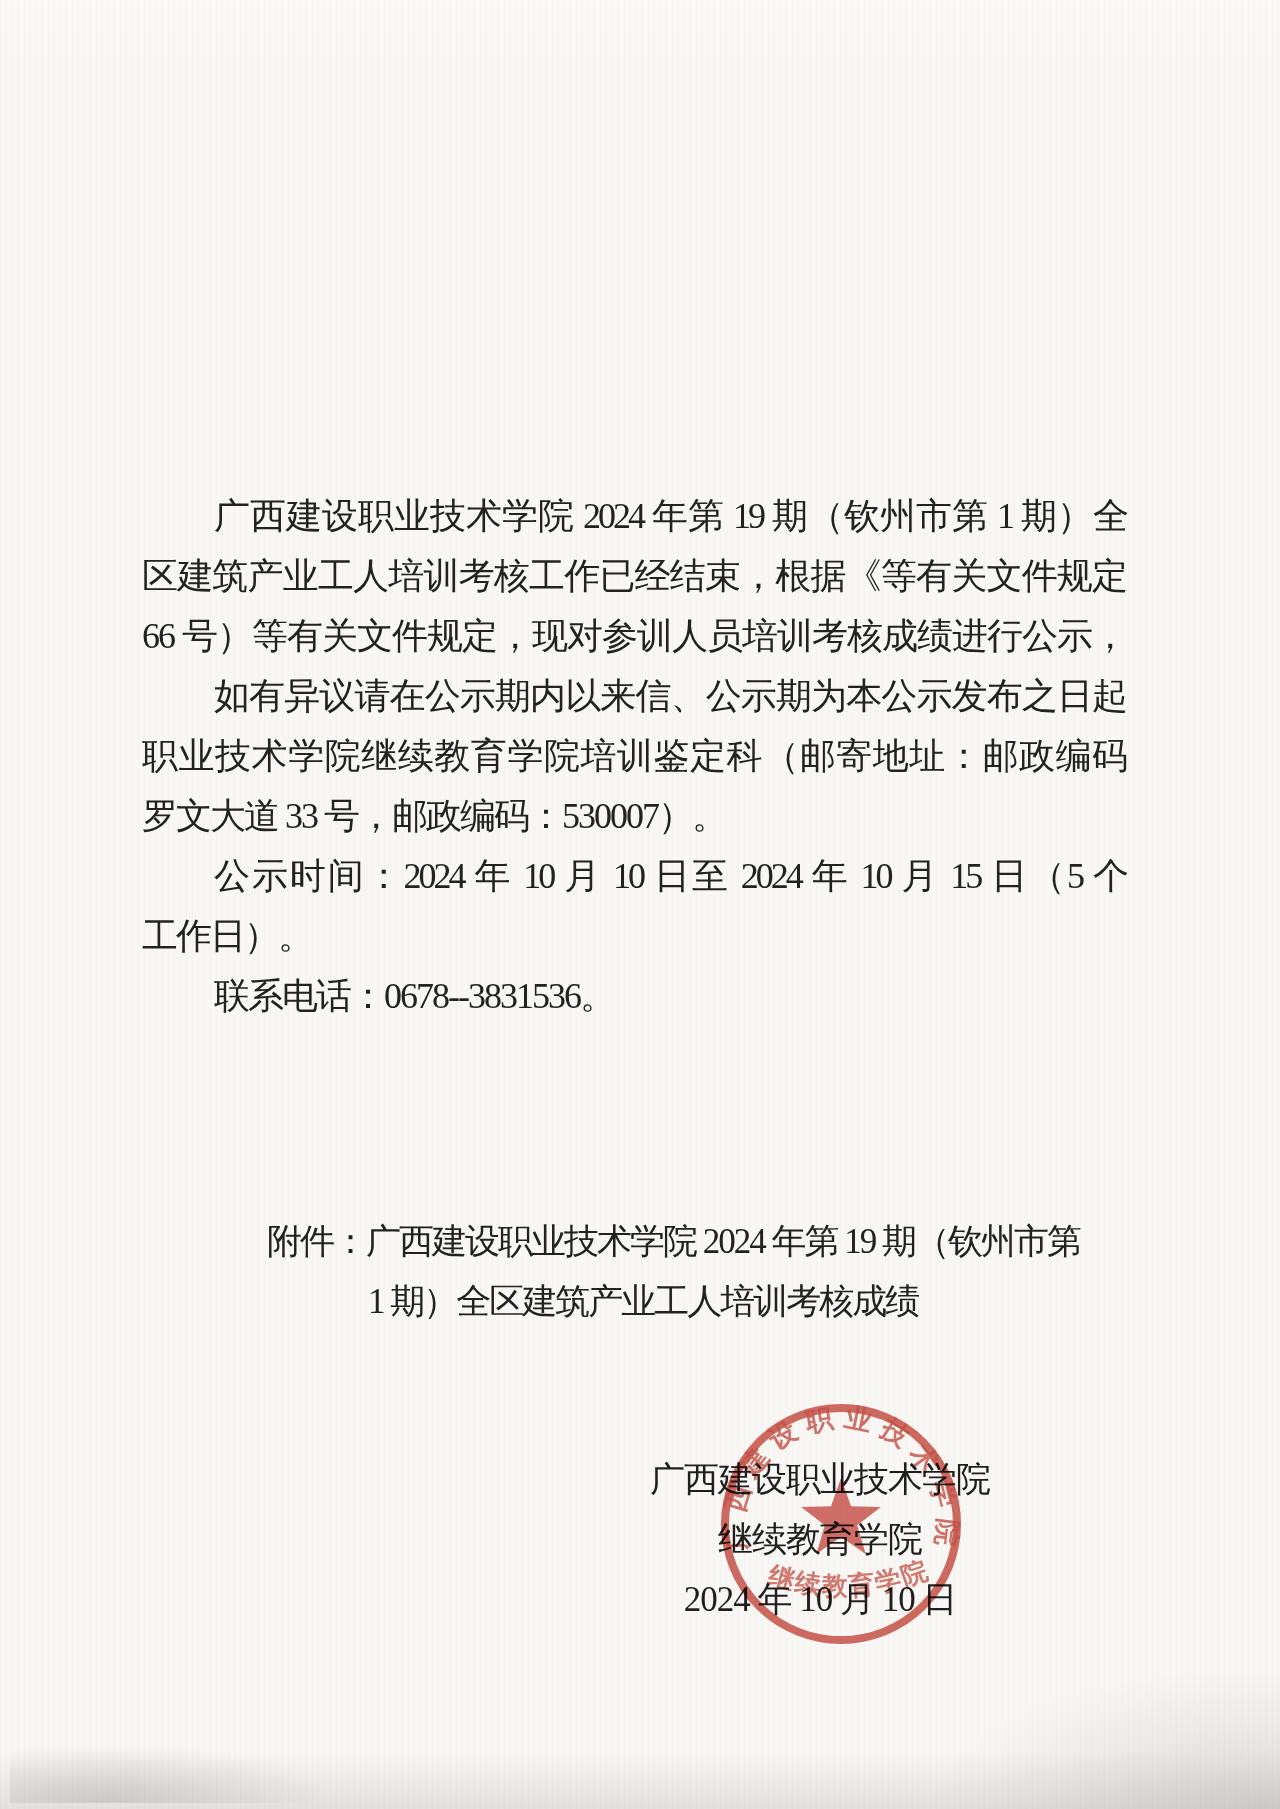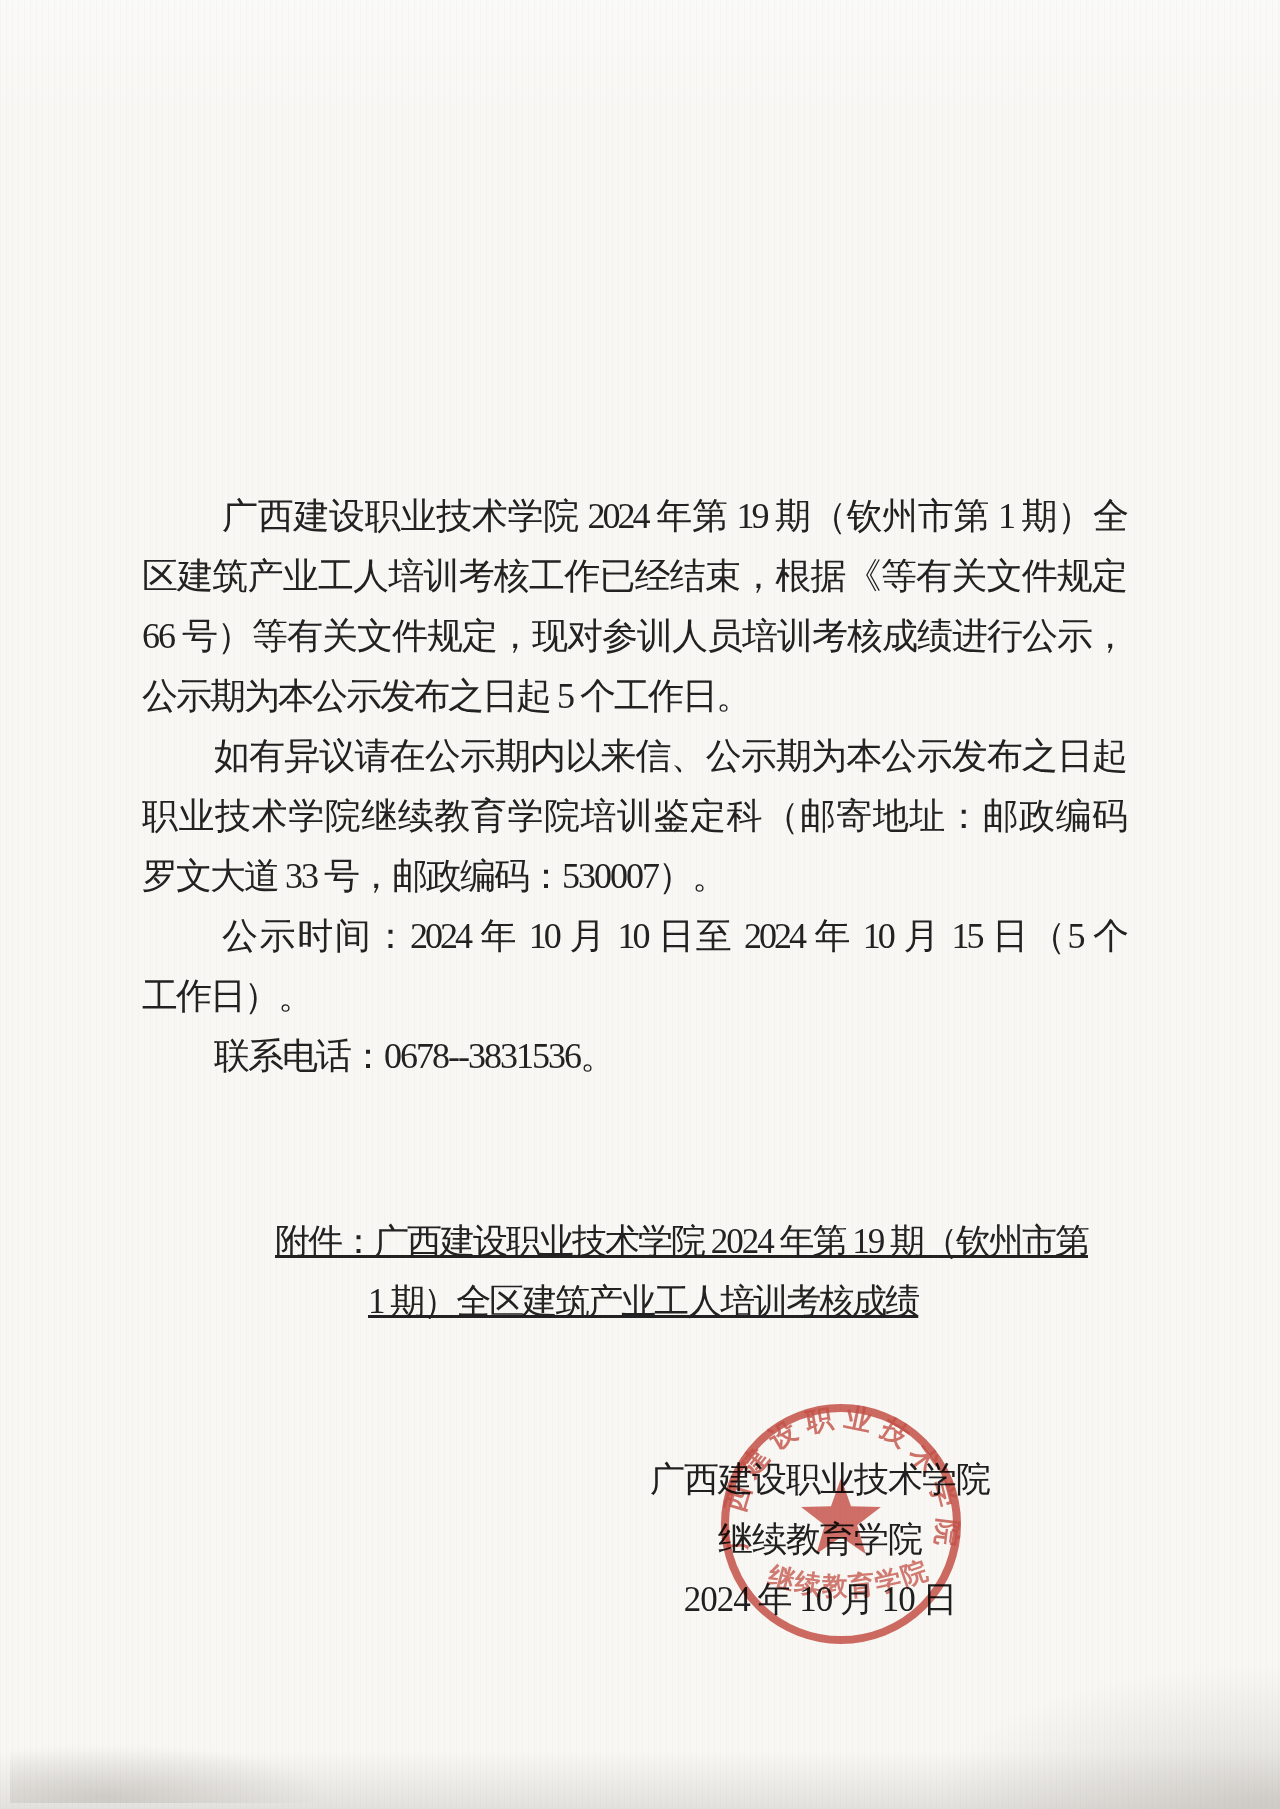--- a/index.html
+++ b/index.html
@@ -61,25 +61,25 @@
     color:#222;
   }
   .ln{
     height:60px;line-height:60px;
     letter-spacing:-2px;
     white-space:normal;
   }
   .j{text-align:justify;text-align-last:justify;}
   .jl{text-align:justify;text-align-last:left;}
   .ind{text-indent:72px;}
-  .tight{letter-spacing:-3px;margin-left:8px;}
+  .tight{letter-spacing:-3px;}
 
   .attachment{
     position:absolute;left:142px;top:1212px;width:1050px;
-    font-size:35px;color:#222;text-decoration:underline;
+    font-size:35px;color:#222;
   }
   .att-ln{height:60px;line-height:60px;letter-spacing:-2px;white-space:nowrap;}
   .att-l1{padding-left:125px;}
   .att-l2{padding-left:226px;}
 
   .signature{
     position:absolute;left:625px;top:1450px;width:390px;
     text-align:center;
     font-size:35px;color:#1f1f1f;
   }
@@ -97,21 +97,20 @@
 
 <div class="page">
 
   <div class="texture"></div>
 
 
   <div class="doc-body">
     <div class="ln j ind tight">广西建设职业技术学院 2024 年第 19 期（钦州市第 1 期）全</div>
     <div class="ln j">区建筑产业工人培训考核工作已经结束，根据《等有关文件规定</div>
     <div class="ln j">66 号）等有关文件规定，现对参训人员培训考核成绩进行公示，</div>
-    <div class="ln jl">公示期为本公示发布之日起 5 个工作日。</div>
 
     <div class="ln j ind">如有异议请在公示期内以来信、公示期为本公示发布之日起</div>
     <div class="ln j">职业技术学院继续教育学院培训鉴定科（邮寄地址：邮政编码</div>
     <div class="ln jl">罗文大道 33 号，邮政编码：530007）。</div>
 
     <div class="ln j ind tight">公示时间：2024 年 10 月 10 日至 2024 年 10 月 15 日（5 个</div>
     <div class="ln jl">工作日）。</div>
 
     <div class="ln jl ind">联系电话：0678--3831536。</div>
   </div>

